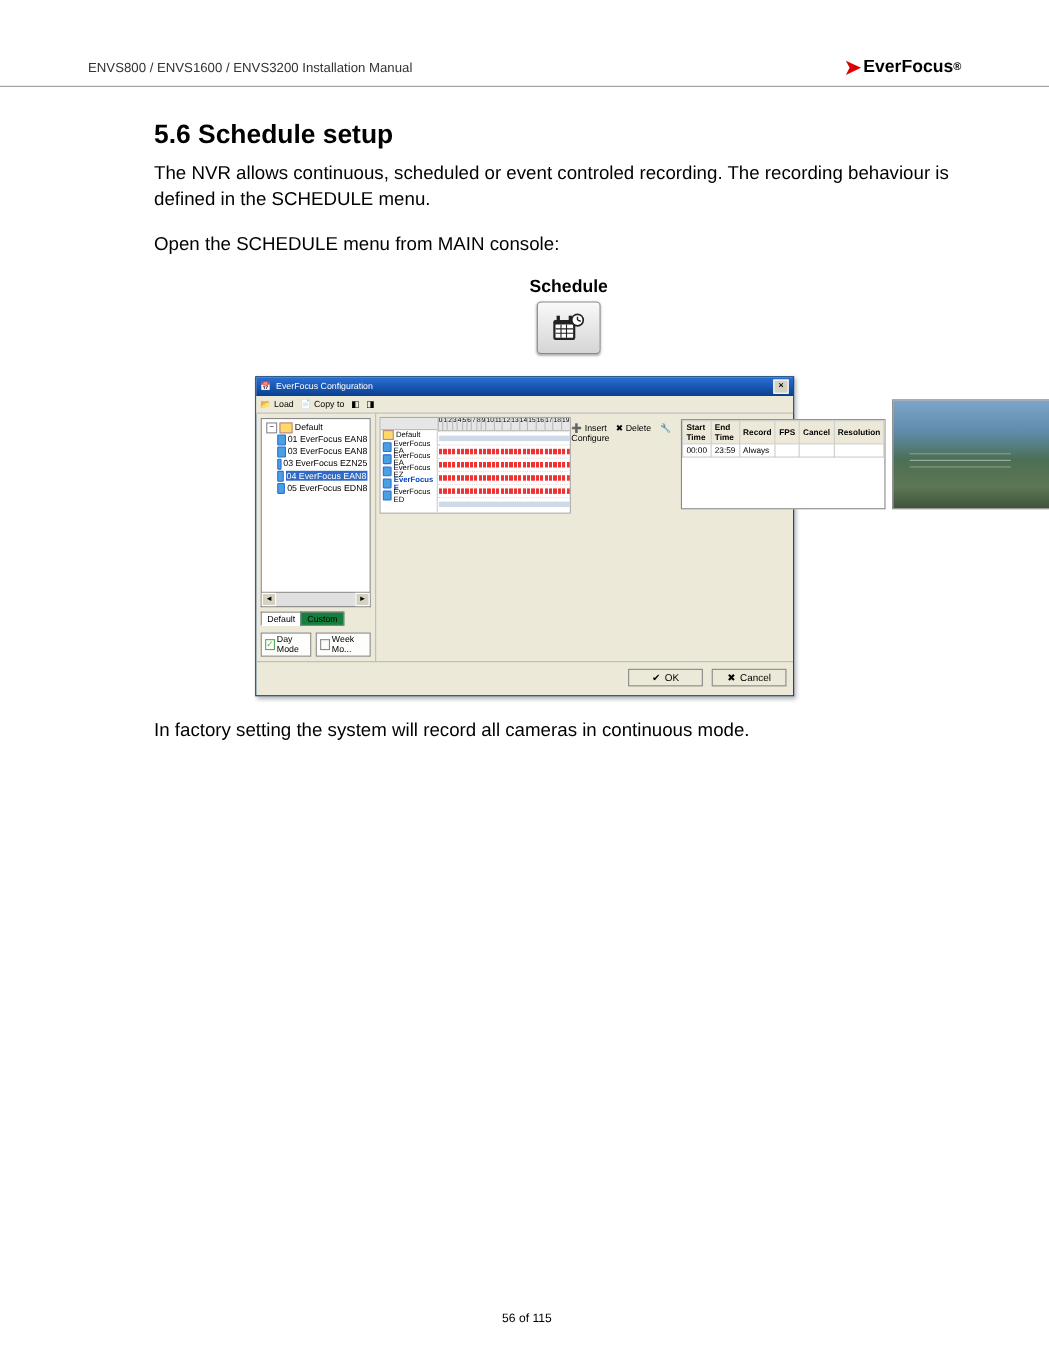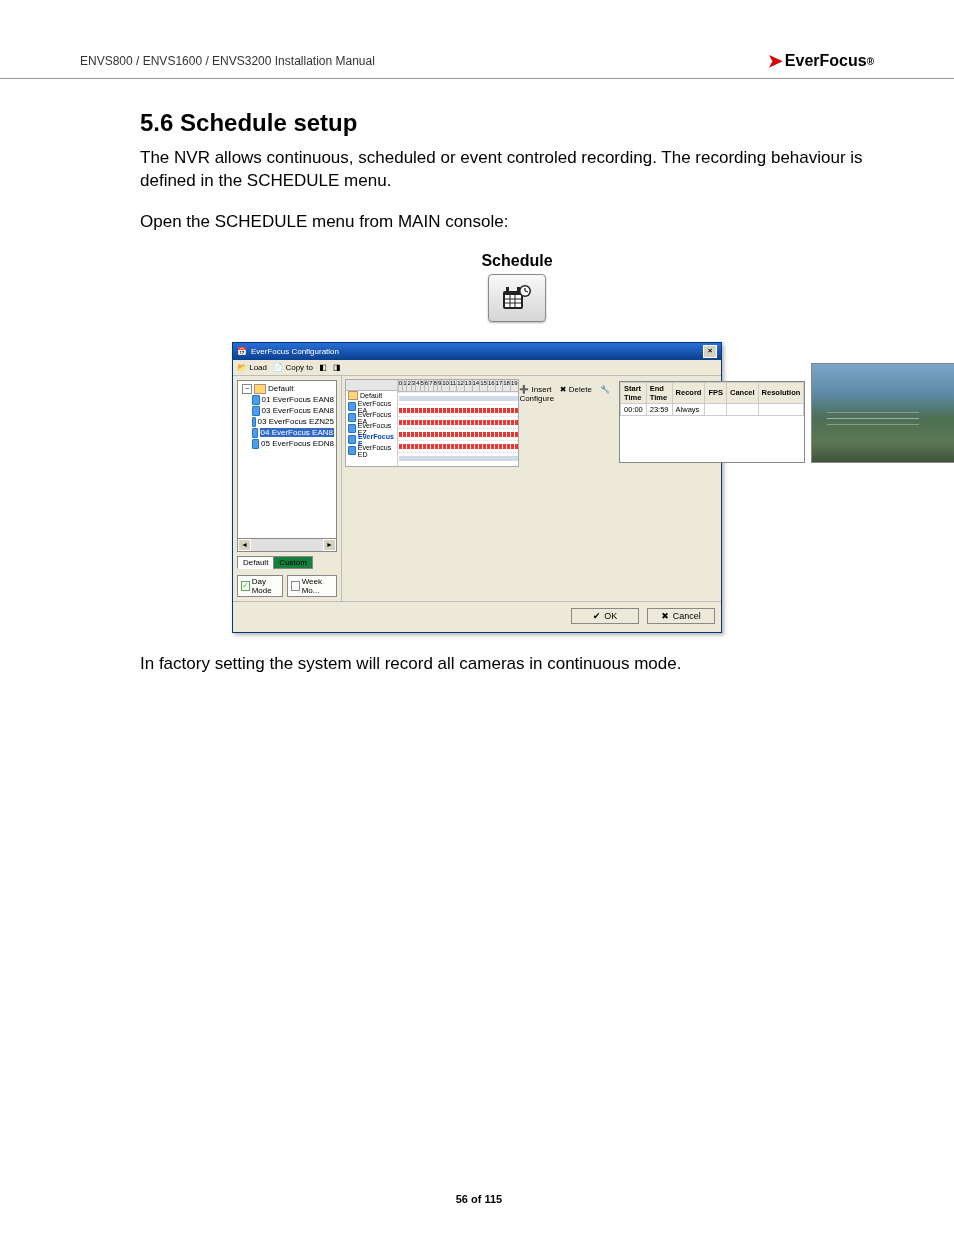--- a/index.html
+++ b/index.html
@@ -279,21 +279,21 @@
     border: 1px solid #888;
     display:flex; align-items:center; justify-content:center; gap:4px;
     font-size: 9px;
   }
   .page-num {
     position:absolute;
     bottom: 30px;
     left:4px; right:0;
     text-align:center;
     font-size:11px;
-    font-weight:bold;
+    font-weight:normal;
   }
 </style>
 </head>
 <body>
 
 <div class="page">
 
   <div class="hdr-row">
     <span>ENVS800 / ENVS1600 / ENVS3200 Installation Manual</span>
     <span class="logo">

